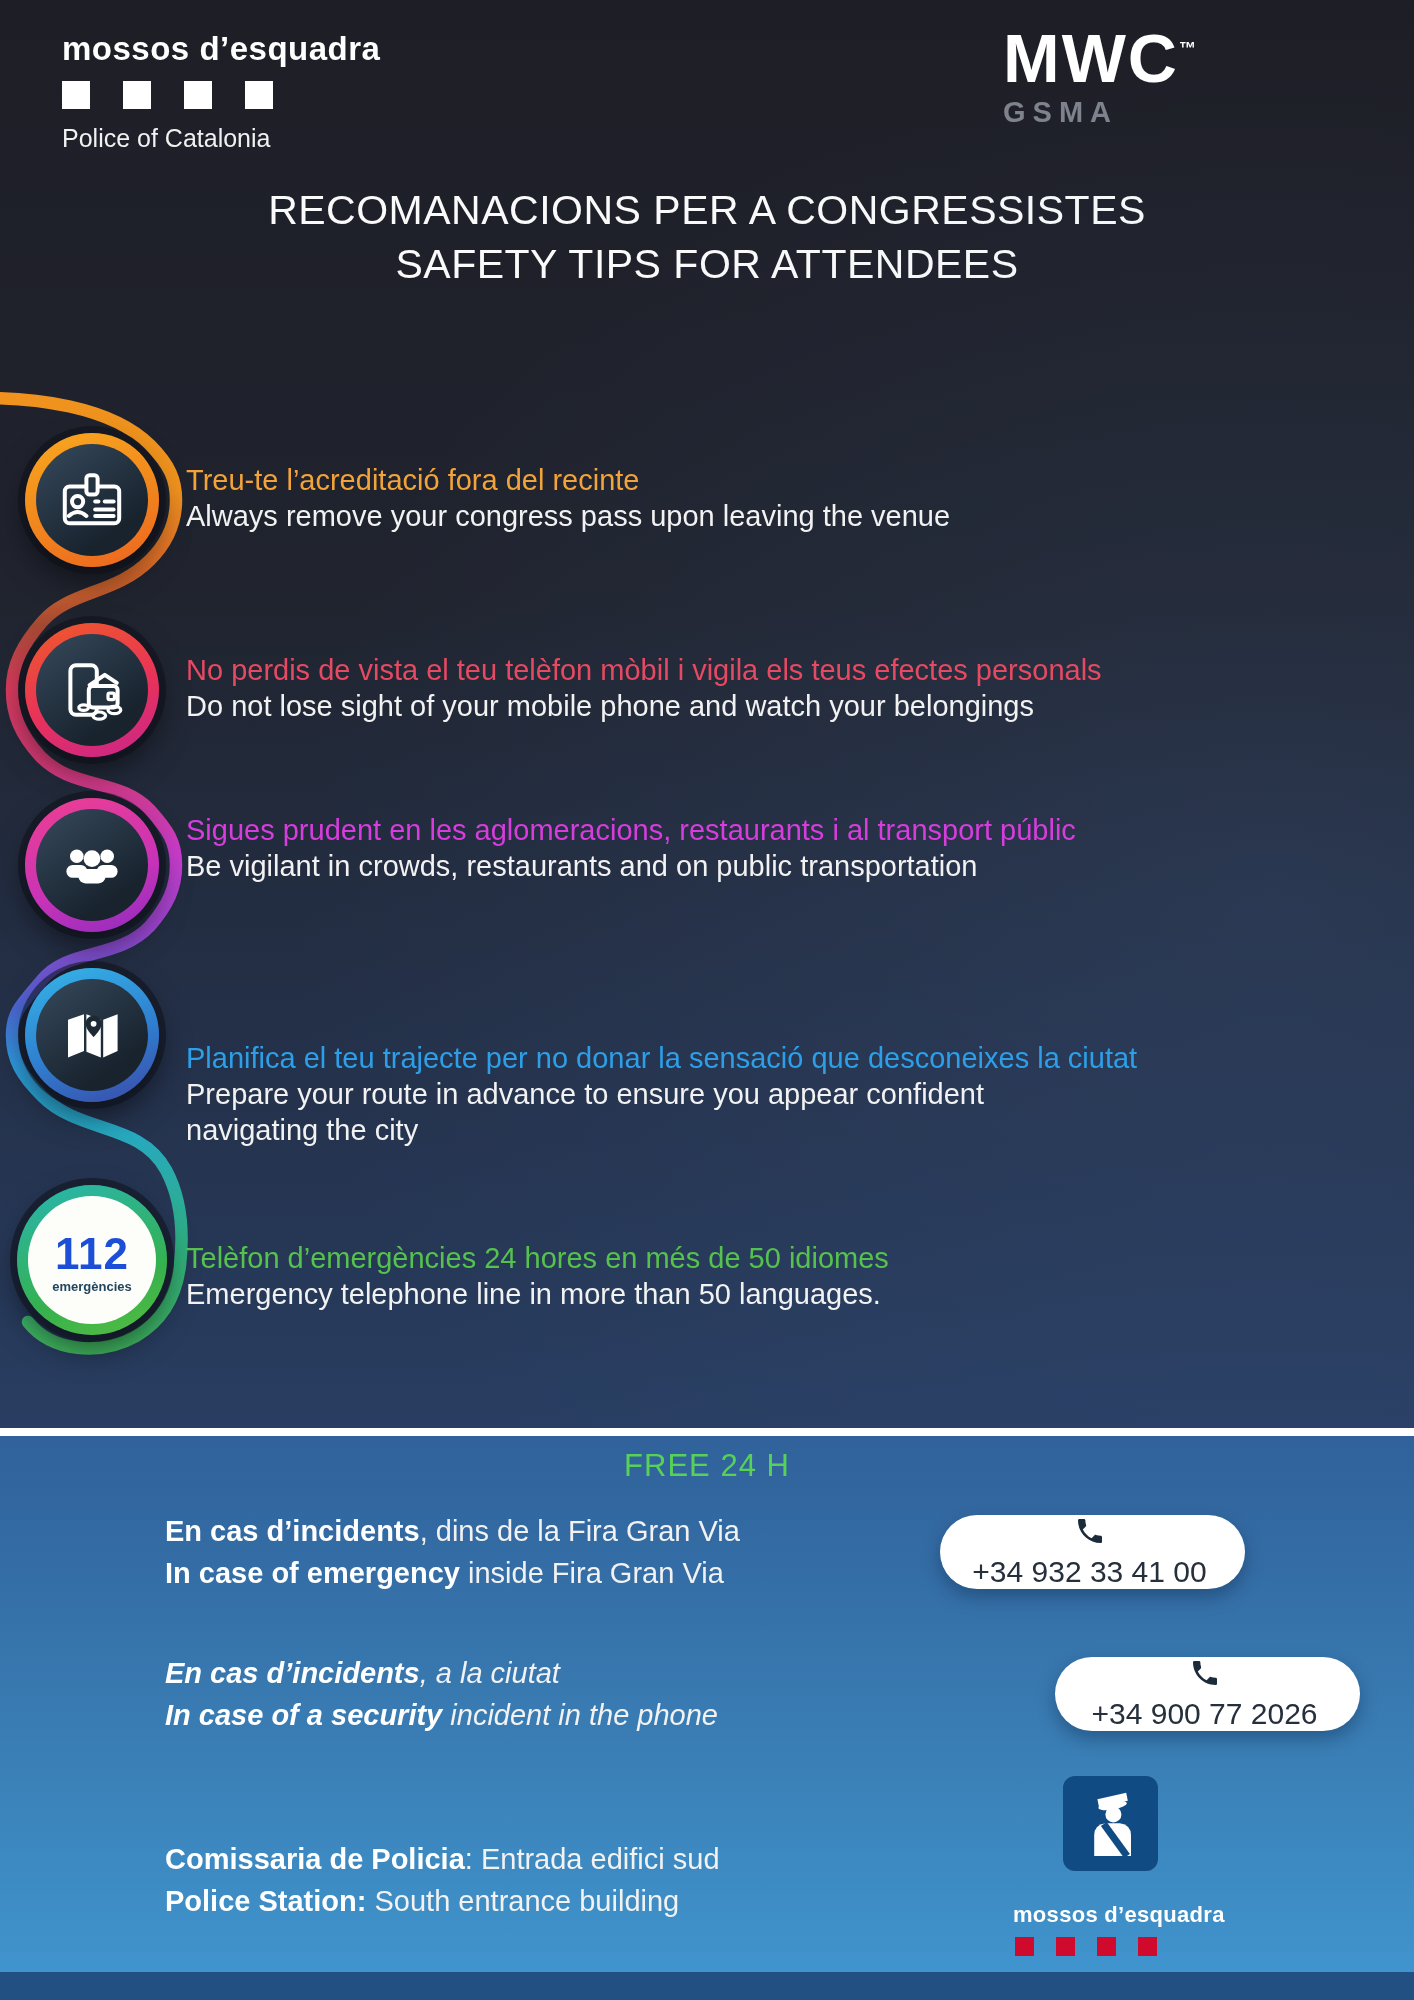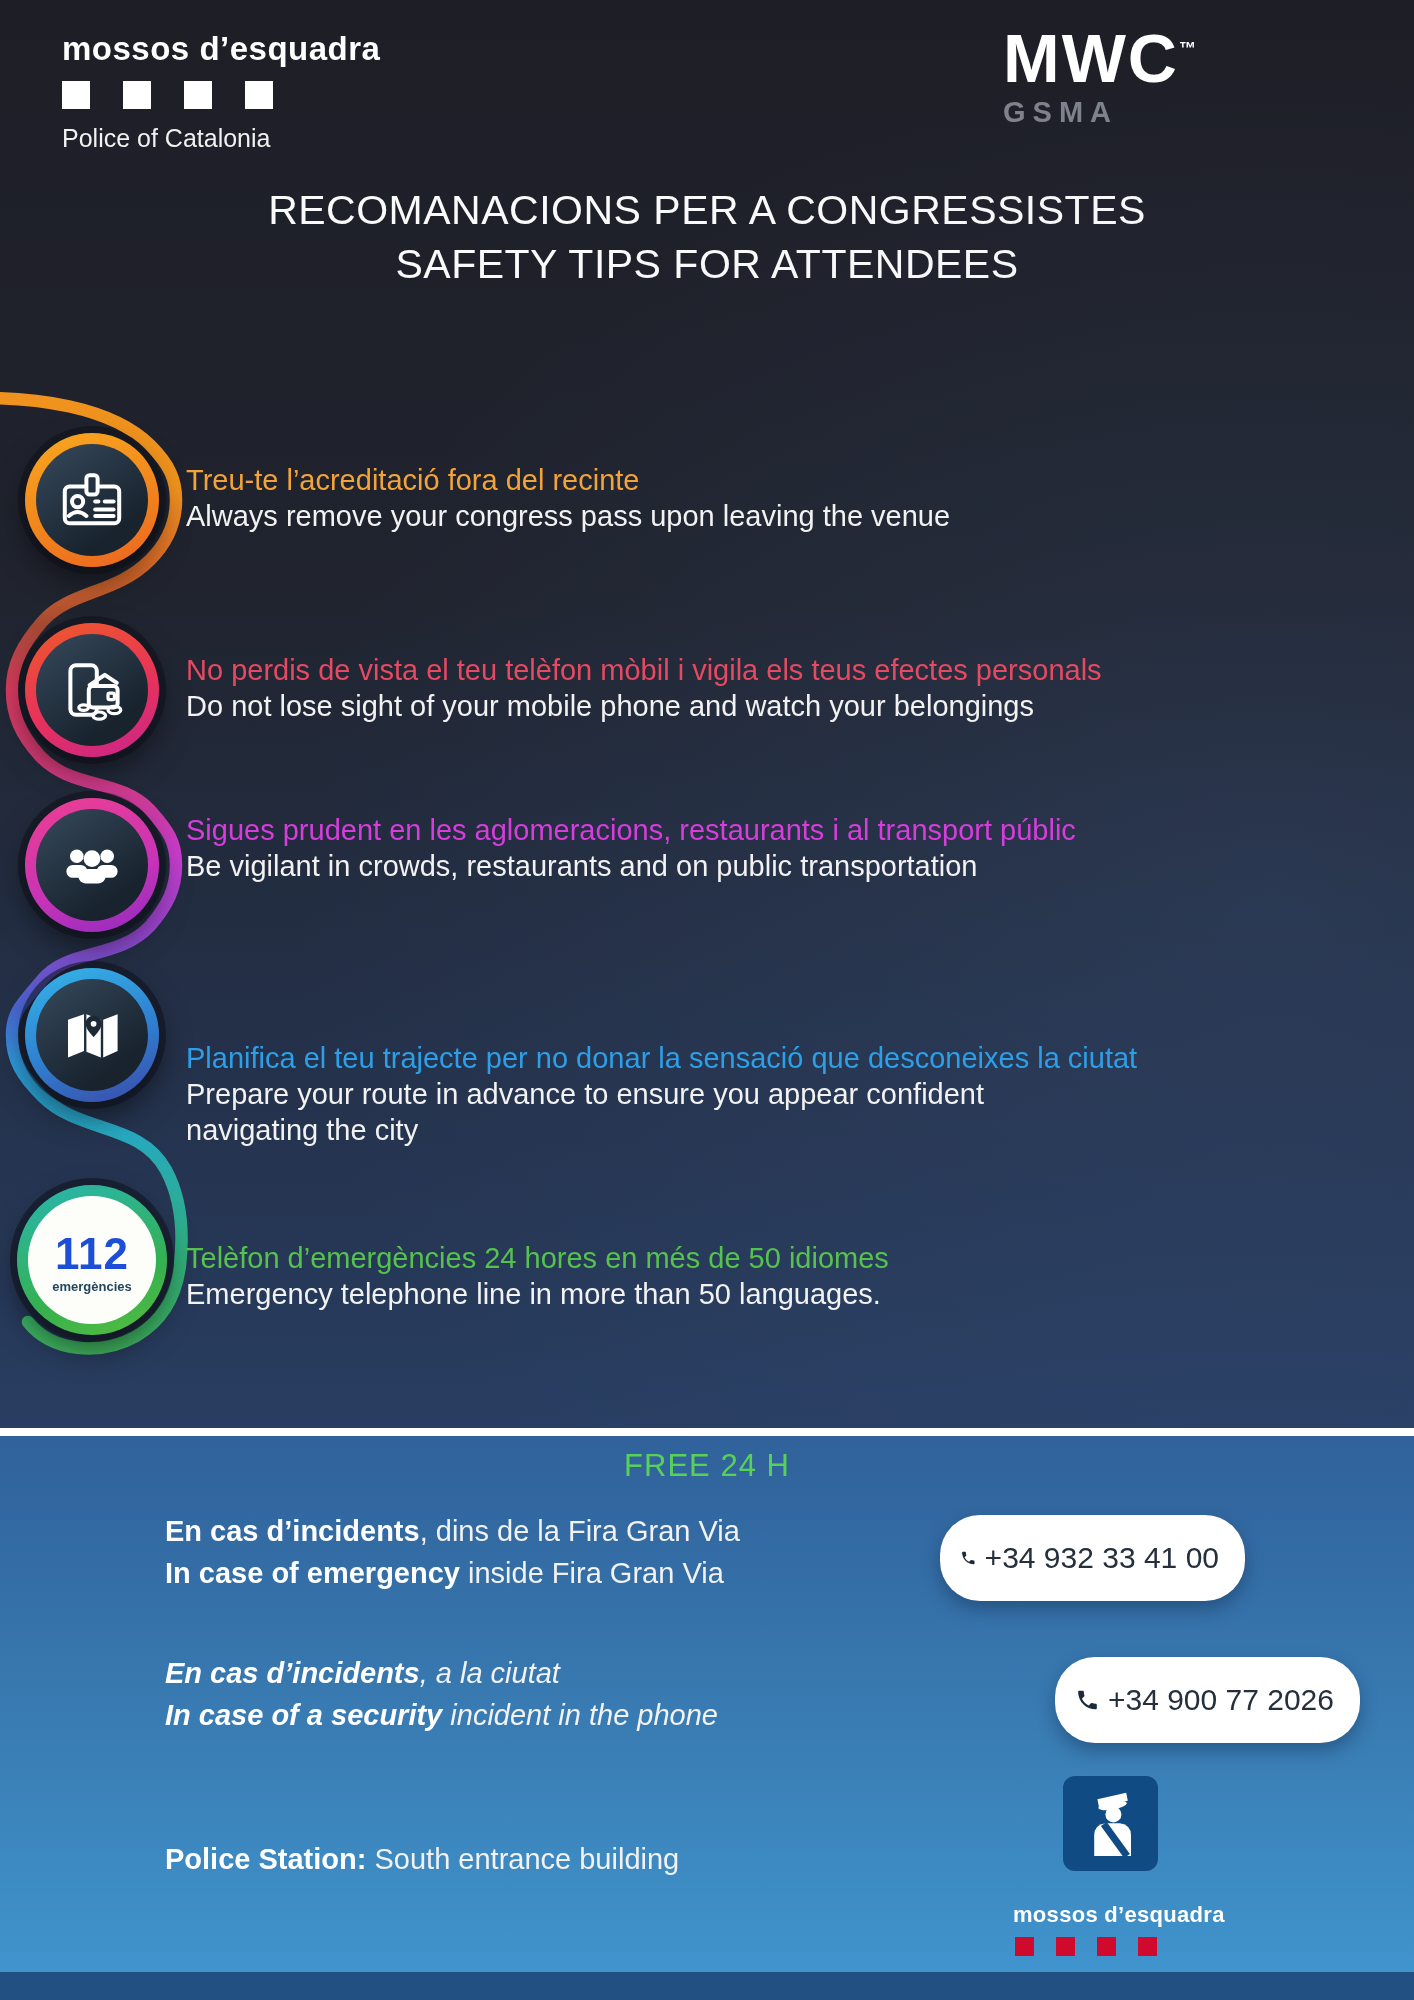--- a/index.html
+++ b/index.html
@@ -59,23 +59,23 @@
 
   
   .sep{position:absolute;left:0;top:1428px;width:100%;height:8px;background:#fff;z-index:3;}
   .contact{position:absolute;left:0;top:1436px;width:100%;height:536px;
            background:linear-gradient(180deg,#30619a 0%,#3a7fb6 60%,#4094cd 100%);z-index:2;}
   .free{position:absolute;left:0;top:12px;width:100%;text-align:center;
         font-size:31px;color:#57d257;letter-spacing:1px;}
   .crow{position:absolute;left:165px;color:#f2f2f2;font-size:29px;line-height:42px;}
   .r1{top:74px;} .r2{top:216px;font-style:italic;} .r3{top:402px;}
   .crow b{color:#fff;}
-  .pill{position:absolute;height:86px;background:#fff;border-radius:40px;
+  .pill{position:absolute;height:74px;background:#fff;border-radius:40px;
         display:flex;align-items:center;gap:8px;padding:0 26px 0 20px;box-sizing:border-box;
-        box-shadow:0 8px 18px rgba(10,30,60,0.35);}
+        box-shadow:0 8px 18px rgba(10,30,60,0.35);flex-direction:column;}
   .p1{left:940px;top:79px;width:305px;}
   .p2{left:1055px;top:221px;width:305px;justify-content:space-between;}
   .pill span{font-size:30px;color:#26303c;white-space:nowrap;}
   .police-box{position:absolute;left:1063px;top:340px;width:95px;height:95px;border-radius:12px;
         background:#114b84;display:flex;align-items:center;justify-content:center;}
   .mossos-bottom{position:absolute;left:1013px;top:466px;color:#fff;}
   .mossos-bottom .mb-title{font-size:22px;font-weight:bold;letter-spacing:0.3px;}
   .mb-sqrow{display:flex;gap:22px;margin-top:9px;margin-left:2px;}
   .mb-sq{width:19px;height:19px;background:#cf0a2c;}
   .footer{position:absolute;left:0;top:1972px;width:100%;height:28px;background:#235083;z-index:3;}
@@ -256,20 +256,21 @@
       <div><b>In case of a security</b><span> incident in the phone</span></div>
     </div>
     <div class="pill p2">
       <svg width="38" height="38" viewBox="0 0 24 24">
         <path fill="#1c2b3a" d="M6.62 10.79c1.44 2.83 3.76 5.14 6.59 6.59l2.2-2.2c.27-.27.67-.36 1.02-.24 1.12.37 2.33.57 3.57.57.55 0 1 .45 1 1V20c0 .55-.45 1-1 1-9.39 0-17-7.61-17-17 0-.55.45-1 1-1h3.5c.55 0 1 .45 1 1 0 1.25.2 2.45.57 3.57.11.35.03.74-.25 1.02l-2.2 2.2z"></path>
       </svg>
       <span>+34 900 77 2026</span>
     </div>
 
     <div class="crow r3">
+      <div><b>Comissaria de Policia</b><span>: Entrada edifici sud</span></div>
       <div><b>Police Station:</b><span> South entrance building</span></div>
     </div>
 
     <div class="police-box">
       <svg width="80" height="80" viewBox="0 0 100 100">
         <g fill="#fff">
           <polygon points="33,19 69,11 71,21 35,29"></polygon>
           <ellipse cx="52" cy="27" rx="18" ry="5" transform="rotate(-10 52 27)"></ellipse>
           <circle cx="53" cy="38" r="10"></circle>
           <path d="M29 90 V64 q0-13 14-15 h18 q14 2 14 15 v26 z"></path>

